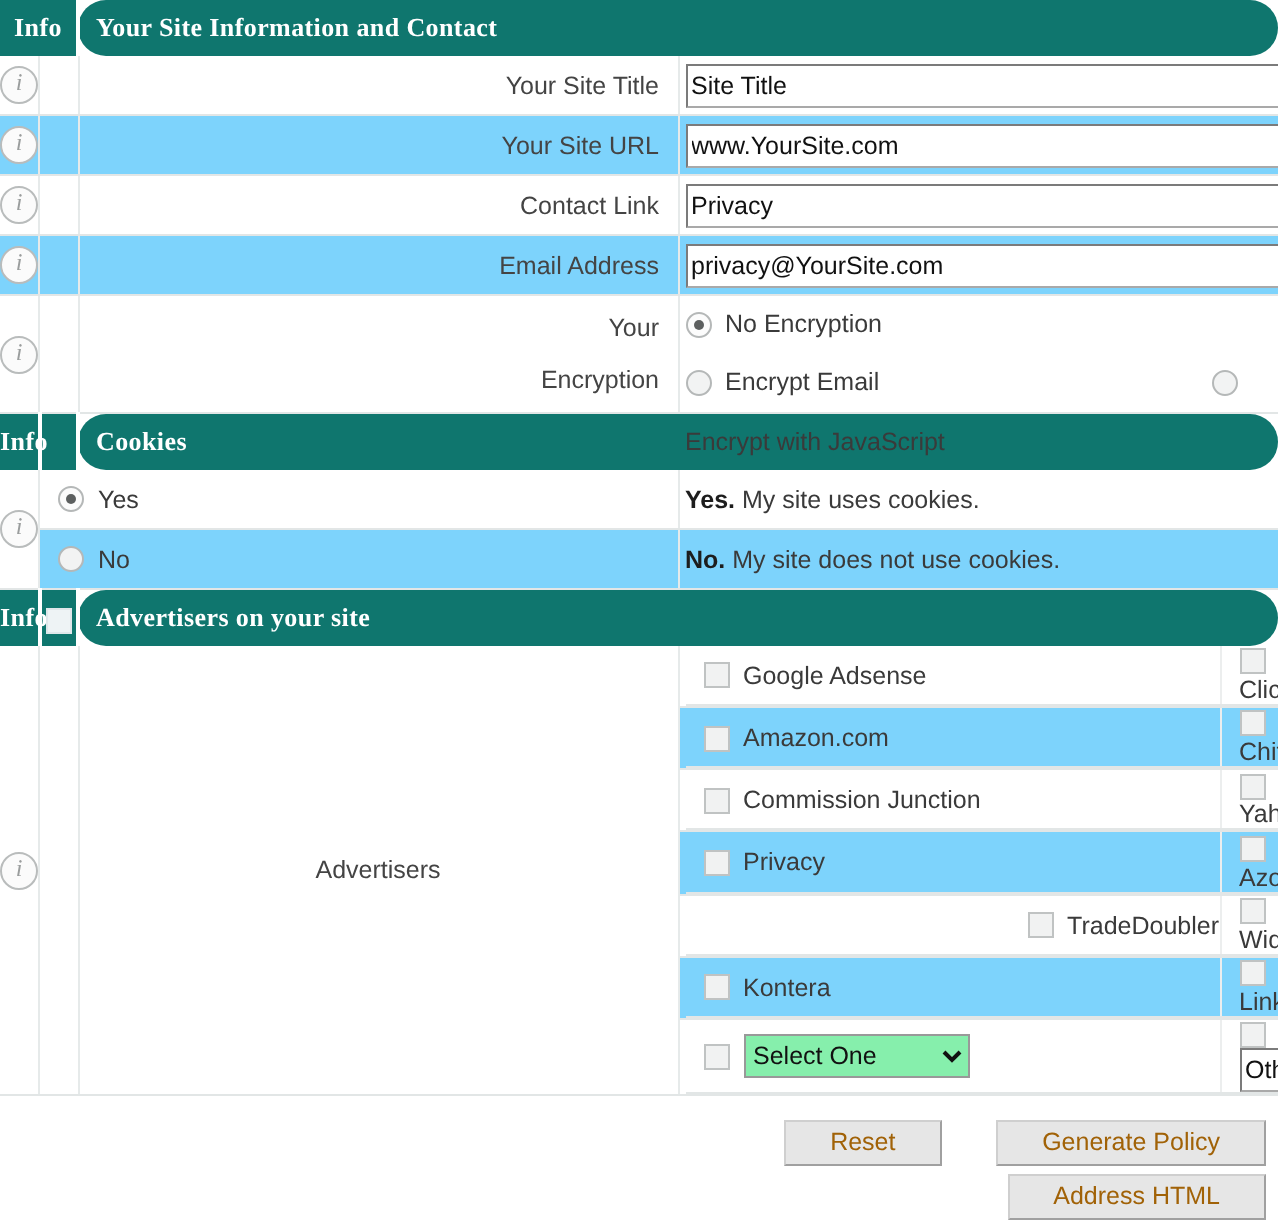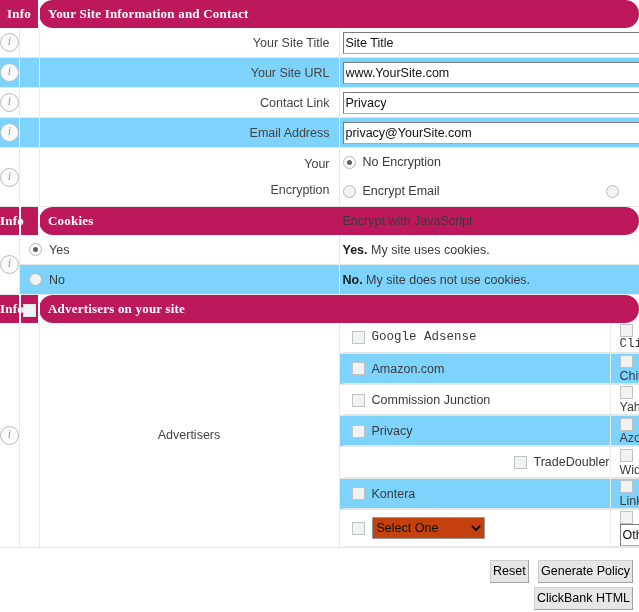--- a/index.html
+++ b/index.html
@@ -24,21 +24,21 @@
     width: 639px;
     table-layout: fixed;
   }
   table.form td, table.form th {
     padding: 0;
     vertical-align: middle;
   }
 
   
   .hdr td {
-    background: #be185d;
+    background: #0f766e;
     color: #ffffff;
     font-weight: bold;
     font-size: 13px;
     height: 28px;
     border-right: 2px solid #ffffff;
     font-family: "Liberation Serif", serif;
     letter-spacing: .2px;
   }
   .hdr td.last { border-right: none; border-radius: 14px; }
   .hdr td.info-cell {
@@ -125,21 +125,21 @@
     font-size: 12.5px;
     color: #111111;
     padding: 1px 2px;
   }
   select.sel {
     width: 113px;
     height: 22px;
     font-family: "Liberation Sans", sans-serif;
     font-size: 12.5px;
     border: 1px solid #999999;
-    background: #c2410c;
+    background: #86efac;
     color: #111;
   }
 
   
   .ctrl {
     display: inline-block;
     vertical-align: middle;
     margin: 0 7px 0 0;
   }
   .radio {
@@ -202,27 +202,27 @@
   .btnbar {
     width: 639px;
     box-sizing: border-box;
     padding: 12px 6px 0 0;
     text-align: right;
     background: #ffffff;
   }
   .btn {
     font-family: "Liberation Sans", sans-serif;
     font-size: 12.5px;
-    color: #000000;
+    color: #a16207;
     background: #e6e6e6;
     border: 1px solid #a0a0a0;
     border-top-color: #cfcfcf;
     border-left-color: #cfcfcf;
-    padding: 3px 2px;
-    margin-left: 6px;
+    padding: 3px 22px;
+    margin-left: 24px;
     line-height: 15px;
   }
   .btnrow2 { text-align: right; padding-top: 4px; padding-right: 6px; }
 </style>
 </head>
 <body>
 
 <div class="page">
 <table class="form">
 
@@ -337,21 +337,21 @@
     <td class="title-cell last" colspan="2">Advertisers on your site</td>
   </tr>
 
   <tr class="row plain">
     <td class="cell-info" rowspan="7">
       <span class="info-icon"></span>
     </td>
     <td class="cell-gap" rowspan="7"></td>
     <td class="cell-label" rowspan="7" style="text-align:center;padding-left:9px !important;">Advertisers</td>
     <td class="cell-field">
-      <table style="width:100%;border-collapse:collapse;table-layout:fixed;font-family:Liberation Mono, monospace;">
+      <table style="width:100%;border-collapse:collapse;table-layout:fixed;">
         <tbody>
                 <tr>
           <td class="ad-cell" style="width:258px;">
             <span class="ctrl chk"></span><span class="opt-label">Google Adsense</span>
           </td>
           <td class="ad-cell-right">
             <span class="ctrl chk"></span><span class="opt-label">ClickBank</span>
           </td>
         </tr>
       </tbody>
@@ -464,16 +464,16 @@
   </tr>
 
 </tbody>
     </table>
 
 <div class="btnbar">
   <button class="btn">Reset</button>
   <button class="btn">Generate Policy</button>
 </div>
 <div class="btnbar btnrow2">
-  <button class="btn">ClickBank HTML</button>
+  <button class="btn">Address HTML</button>
 </div>
 
 </div>
 
 </body></html>

